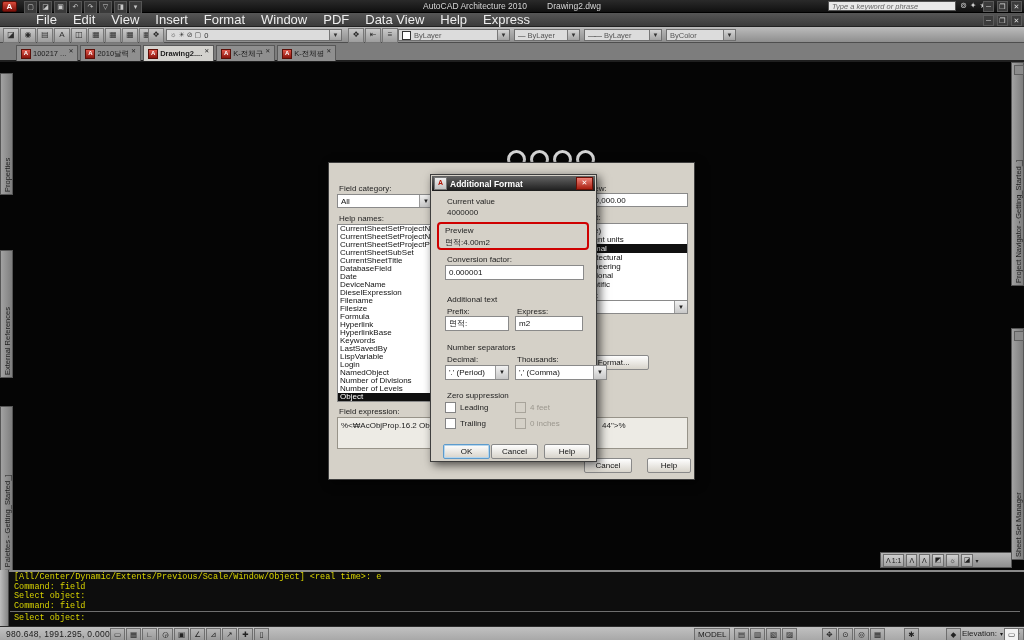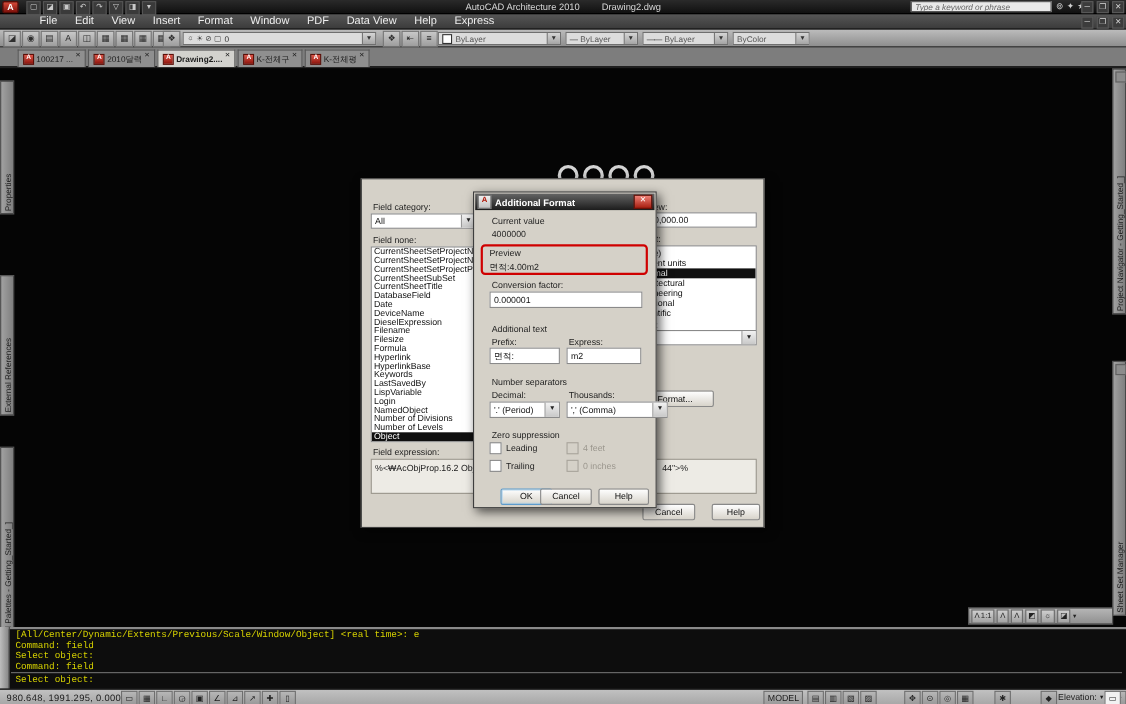--- a/index.html
+++ b/index.html
@@ -14,21 +14,21 @@
   .qicon{width:11px;height:11px;background:#3a3a3a;border:1px solid #555;color:#c9c9c9;font-size:7px;line-height:10px;text-align:center}
   .wtitle{left:50%;top:1px;transform:translateX(-50%);display:flex;gap:20px;font-size:8.5px;color:#d6d6d6;white-space:nowrap}
   .searchbox{left:828px;top:1px;width:128px;height:10px;background:#e9e9e9;border:1px solid #555;
              font-size:7.5px;font-style:italic;color:#666;padding:0 3px;line-height:9px;overflow:hidden}
   .tsearchicons{left:960px;top:1px;display:flex;gap:3px;color:#cfcfcf;font-size:8px}
   .winbtns{top:1px;display:flex;gap:3px;color:#d9d9d9;font-size:7px}
   .winbtn{width:9px;height:9px;text-align:center;line-height:9px;background:#3c3c3c;border:1px solid #5a5a5a}
   
   .menubar{left:0;top:13px;width:1024px;height:14px;background:linear-gradient(#565656,#3b3b3b);border-bottom:1px solid #222}
   .menuitems{left:28px;top:0;height:14px;display:flex}
-  .mitem{padding:0 8px;font-size:10px;line-height:14px;color:#eee}
+  .mitem{padding:0 8px;font-size:13px;line-height:14px;color:#eee}
   
   .toolbar{left:0;top:27px;width:1024px;height:16px;background:linear-gradient(#bcbcbc,#8e8e8e);border-bottom:1px solid #4e4e4e}
   .tgroup{top:1px;display:flex;gap:1px}
   .ticon{width:14px;height:13px;background:linear-gradient(#c8c8c8,#9d9d9d);border:1px solid #777;color:#2e2e2e;
          font-size:8px;line-height:12px;text-align:center}
   .combo{top:2px;height:12px;background:#dcdcdc;border:1px solid #6f6f6f;display:flex;align-items:center;
          font-size:7.5px;color:#555;padding-left:3px;gap:3px;overflow:hidden}
   .combo .da{margin-left:auto;width:11px;height:100%;background:linear-gradient(#d5d5d5,#a5a5a5);border-left:1px solid #777;
              font-size:6px;color:#333;text-align:center;line-height:11px;flex:0 0 auto}
   .lic{font-size:7px;color:#444}
@@ -285,21 +285,21 @@
 </div>
 
 <div class="s dlg" style="left:328px;top:162px;width:367px;height:318px;z-index:5">
 
   <div class="s lbl" style="left:10px;top:21px">Field category:</div>
   <div class="s dcombo" style="left:8px;top:31px;width:96px;height:14px">
     <span>All</span>
     <span class="da">▼</span>
   </div>
 
-  <div class="s lbl" style="left:10px;top:51px">Field none:</div>
+  <div class="s lbl" style="left:10px;top:51px">Help names:</div>
   <div class="s listbox" style="left:8px;top:61px;width:110px;height:178px">
 
   <div class="li">CurrentSheetSetProjectName</div>
       <div class="li">CurrentSheetSetProjectNumber</div>
       <div class="li">CurrentSheetSetProjectPhase</div>
       <div class="li">CurrentSheetSubSet</div>
       <div class="li">CurrentSheetTitle</div>
       <div class="li">DatabaseField</div>
       <div class="li">Date</div>
       <div class="li">DeviceName</div>
@@ -403,21 +403,21 @@
   </div>
   <div class="s chkrow" style="left:14px;top:243px">
     <span class="chk"></span>
     <span class="lbl">Trailing</span>
   </div>
   <div class="s chkrow" style="left:84px;top:243px">
     <span class="chk dis"></span>
     <span class="dlbl">0 inches</span>
   </div>
 
-  <div class="s btn focus" style="left:24px;top:269px;width:47px;height:15px">OK</div>
+  <div class="s btn focus" style="left:12px;top:269px;width:47px;height:15px">OK</div>
   <div class="s btn" style="left:60px;top:269px;width:47px;height:15px">Cancel</div>
   <div class="s btn" style="left:113px;top:269px;width:46px;height:15px">Help</div>
 </div>
 
 <div class="s cmdwin"></div>
 <div class="s cmdgrip"></div>
 <div class="s" style="left:14px;top:573px">
 
 <div class="cline">[All/Center/Dynamic/Extents/Previous/Scale/Window/Object] &lt;real time&gt;: e</div>
     <div class="cline">Command: field</div>

